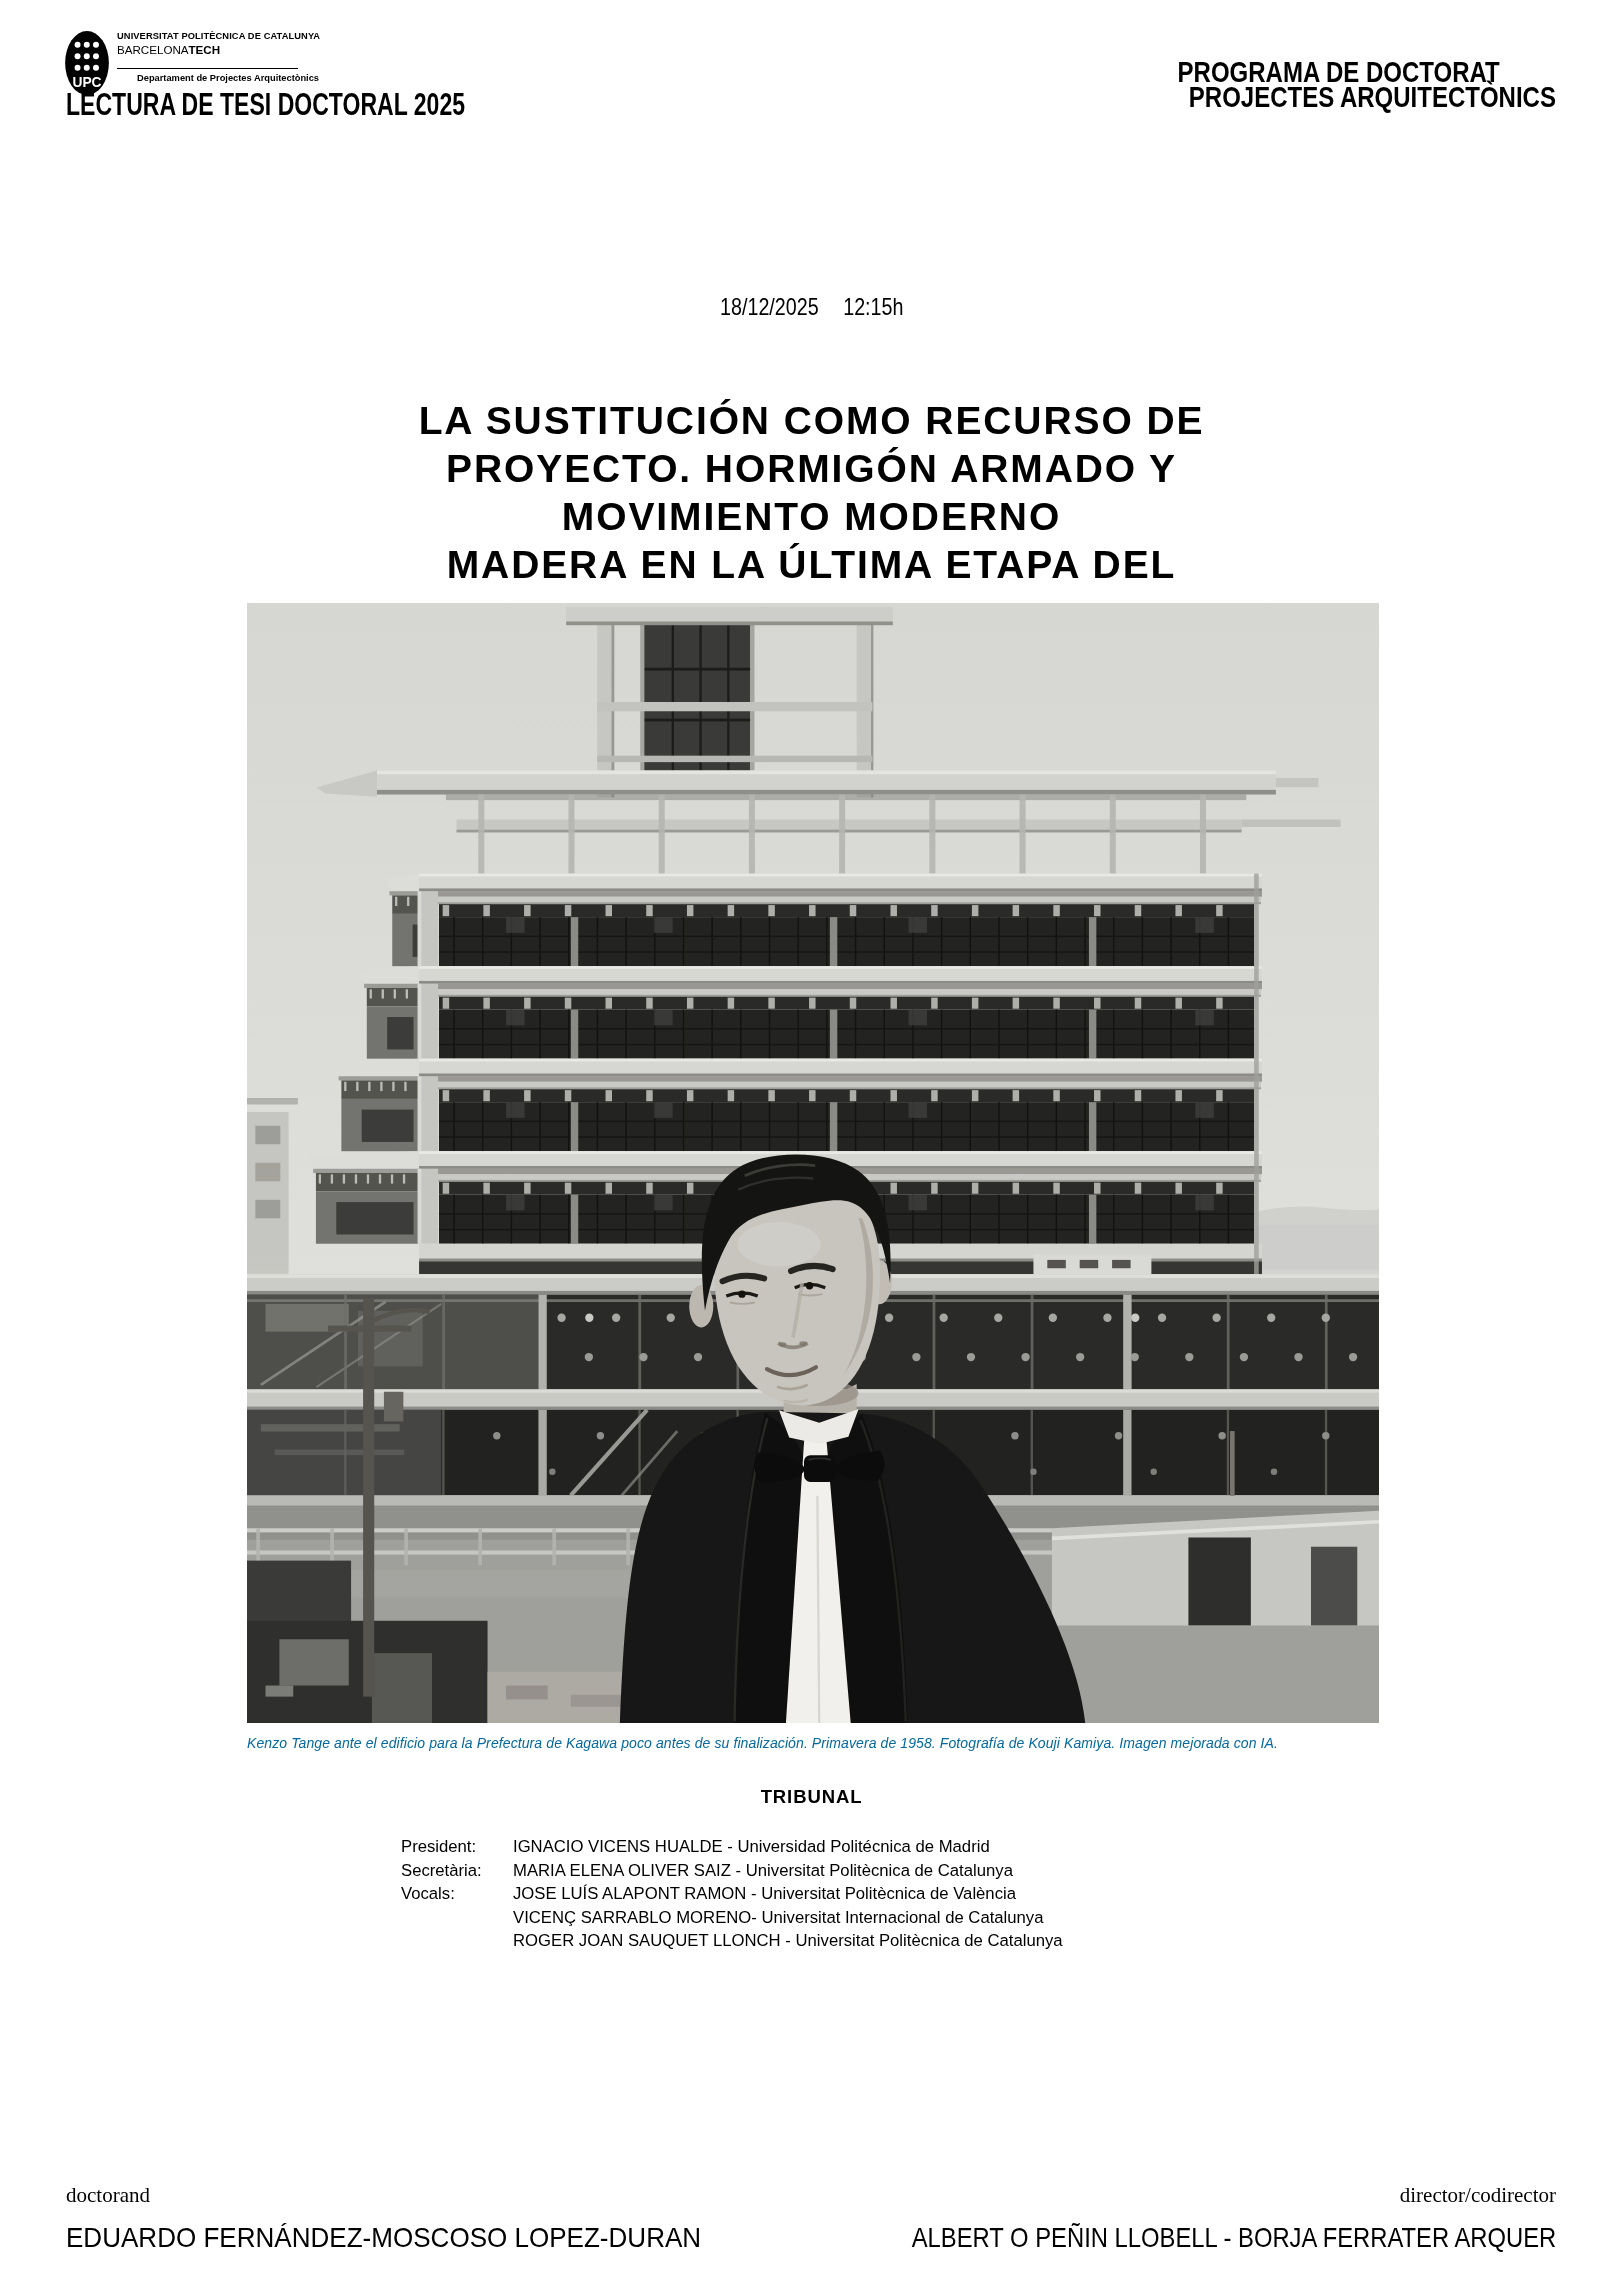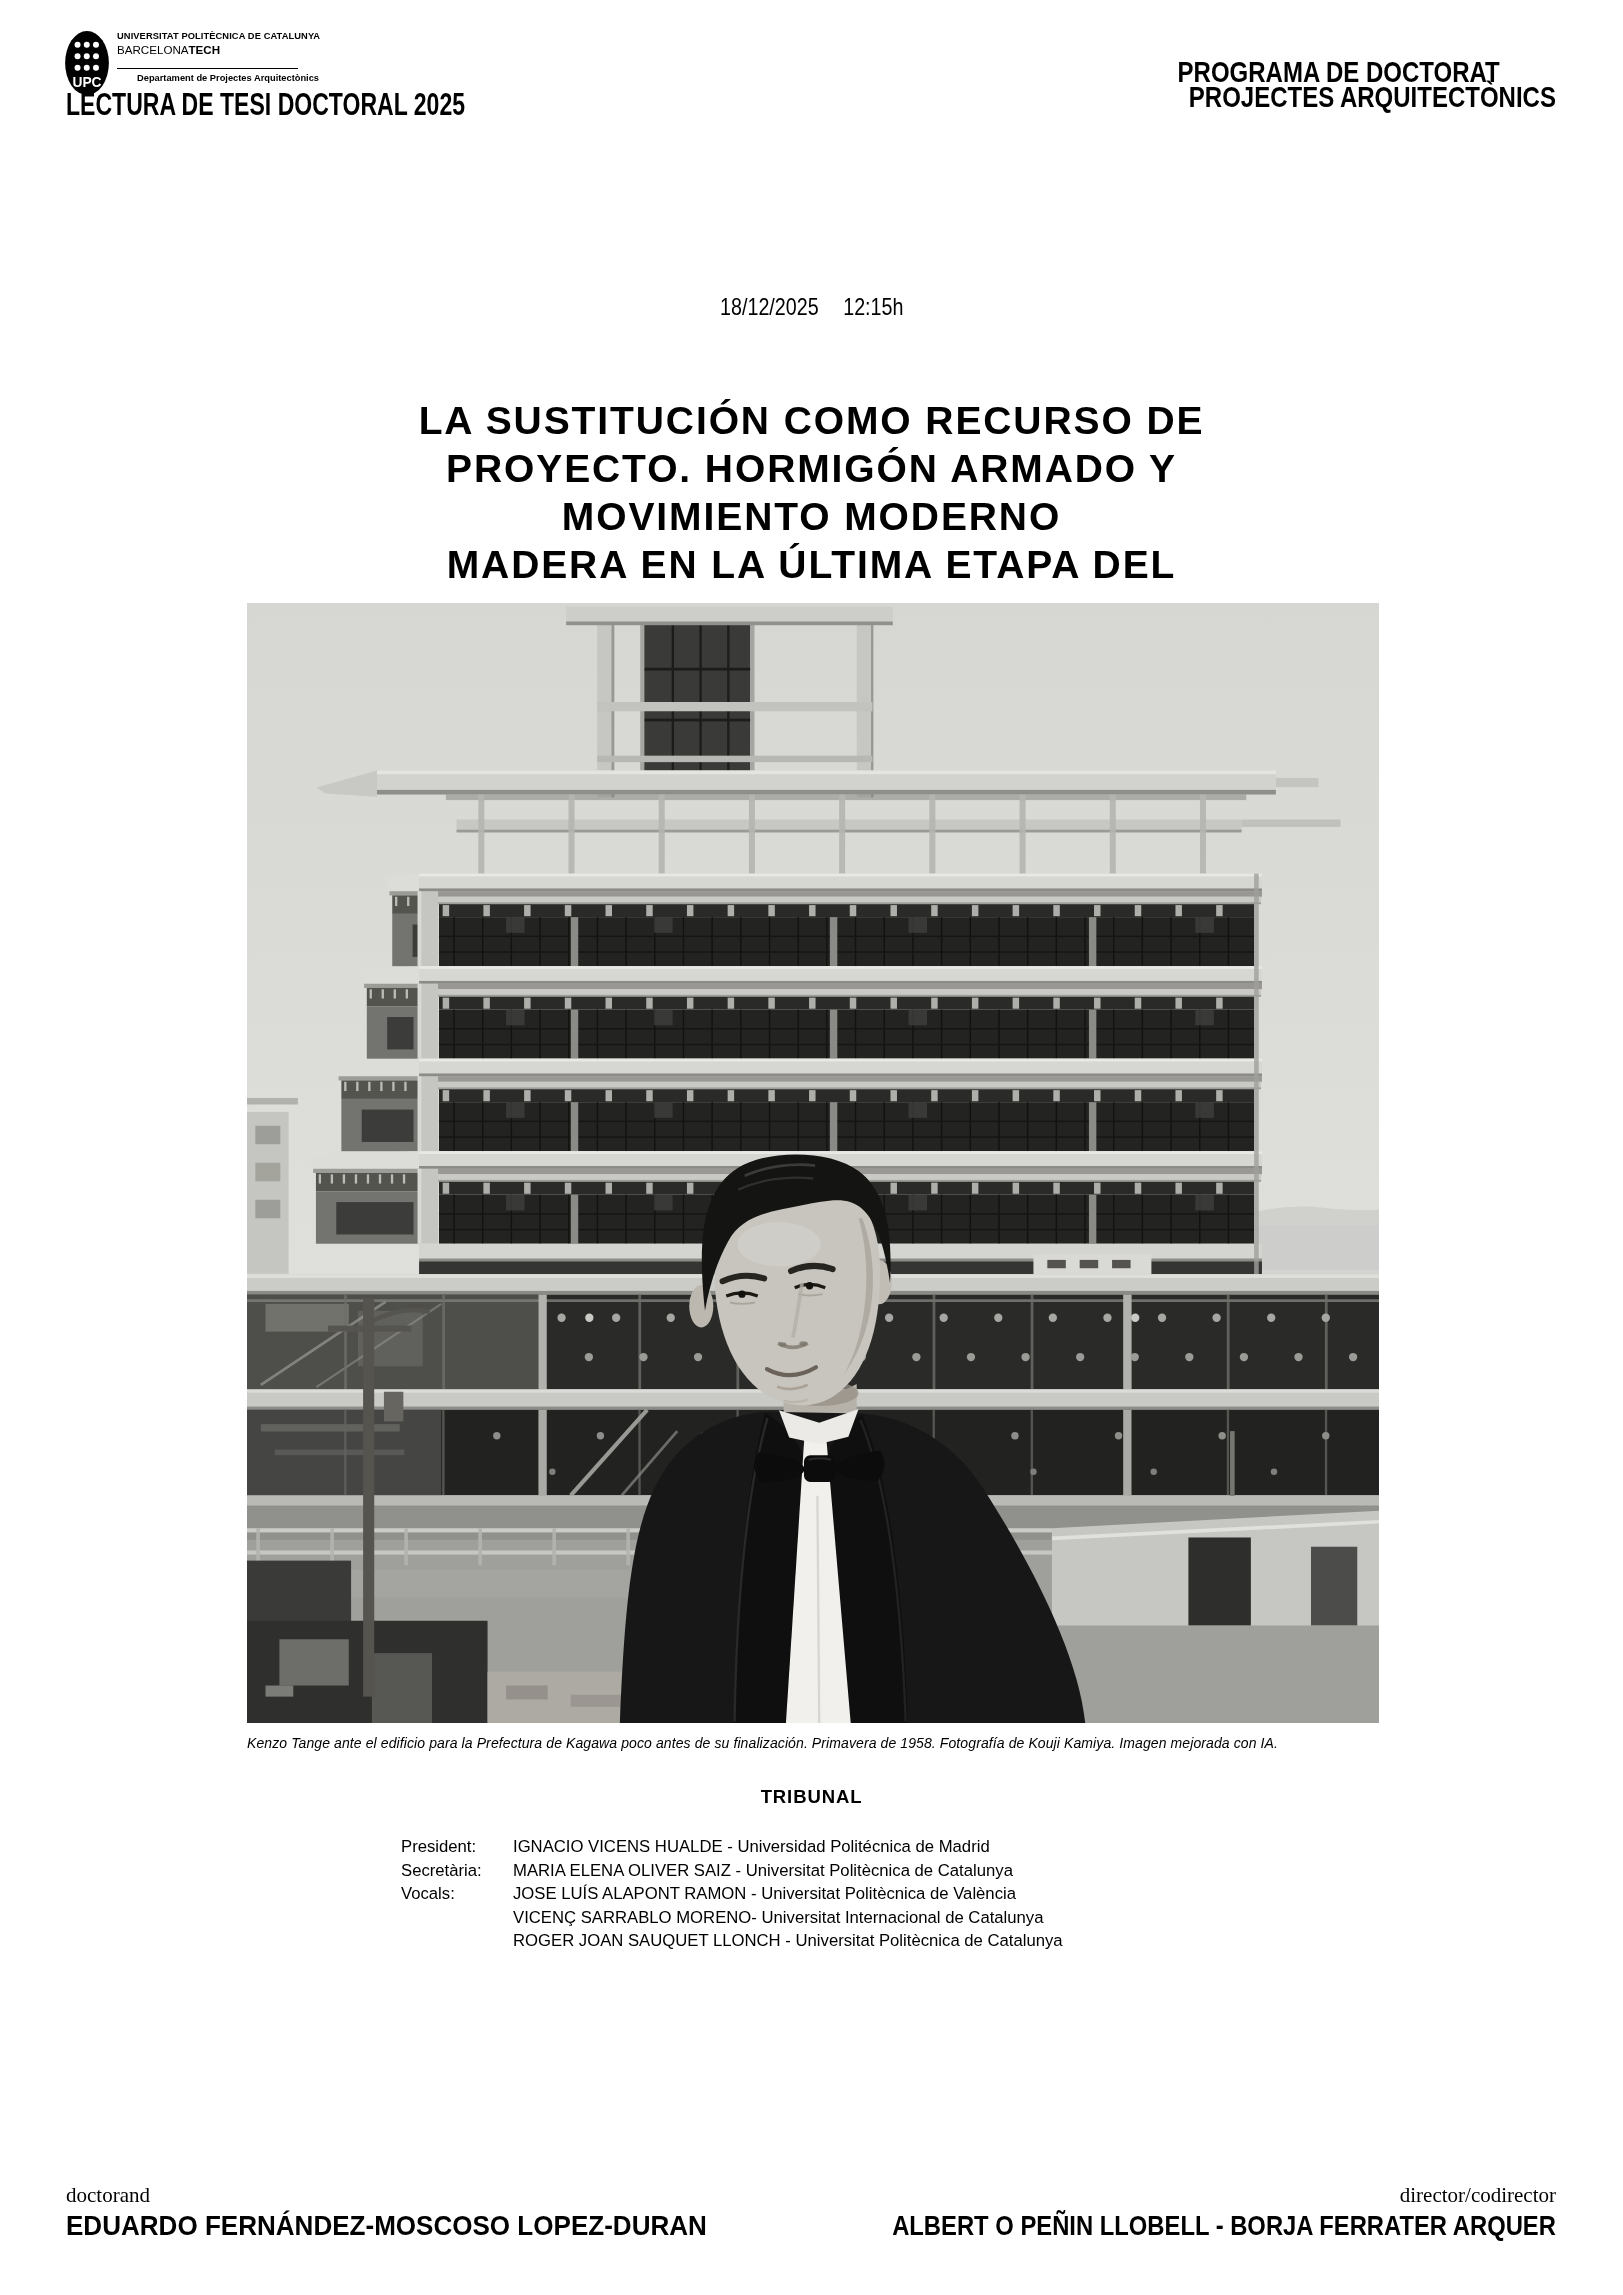--- a/index.html
+++ b/index.html
@@ -28,33 +28,33 @@
   .session{left:0;top:295px;width:100%;text-align:center;font-size:24px;line-height:23.6px;}
   .session .cxc{transform:scaleX(.82);}
   .session .t-gap{margin-left:30px;}
 
   .title{left:0;top:397px;width:100%;text-align:center;
          font-size:39px;font-weight:700;line-height:48px;letter-spacing:1.9px;}
 
   .photo{left:247px;top:603px;width:1132px;height:1120px;}
   .photo svg{display:block;width:100%;height:100%;}
 
-  .caption{left:247px;top:1735px;font-size:14px;font-style:italic;color:#000000;letter-spacing:0.1px;}
+  .caption{left:247px;top:1735px;font-size:14px;font-style:italic;color:#0369a1;letter-spacing:0.1px;}
 
   .trib-head{left:0;top:1786px;width:100%;text-align:center;
              font-size:18.5px;font-weight:700;letter-spacing:0.9px;}
   .trib-rows{left:401px;top:1835px;font-size:16.7px;line-height:23.6px;}
   .trib-row{display:flex;}
   .trib-role{width:112px;flex:0 0 112px;}
   .trib-member{white-space:nowrap;}
 
   .foot-left{left:66px;top:2185px;}
   .foot-right{right:67px;top:2185px;text-align:right;}
   .foot-label{font-size:21px;line-height:21px;font-family:Liberation Serif, serif;}
-  .foot-name{font-size:28px;font-weight:700;margin-top:6px;line-height:28px;}
+  .foot-name{font-size:28px;font-weight:400;margin-top:18px;line-height:28px;}
   .foot-left  .foot-name .cxl{transform:scaleX(.93);}
   .foot-right .foot-name .cxr{transform:scaleX(.85);}
 </style>
 </head>
 <body>
 
 <div>
 
   <svg class="abs" style="left:65px;top:30.5px" width="44" height="64" viewBox="0 0 95 139">
     <ellipse cx="47.5" cy="69.5" rx="47.5" ry="69.5" fill="#000"></ellipse>

